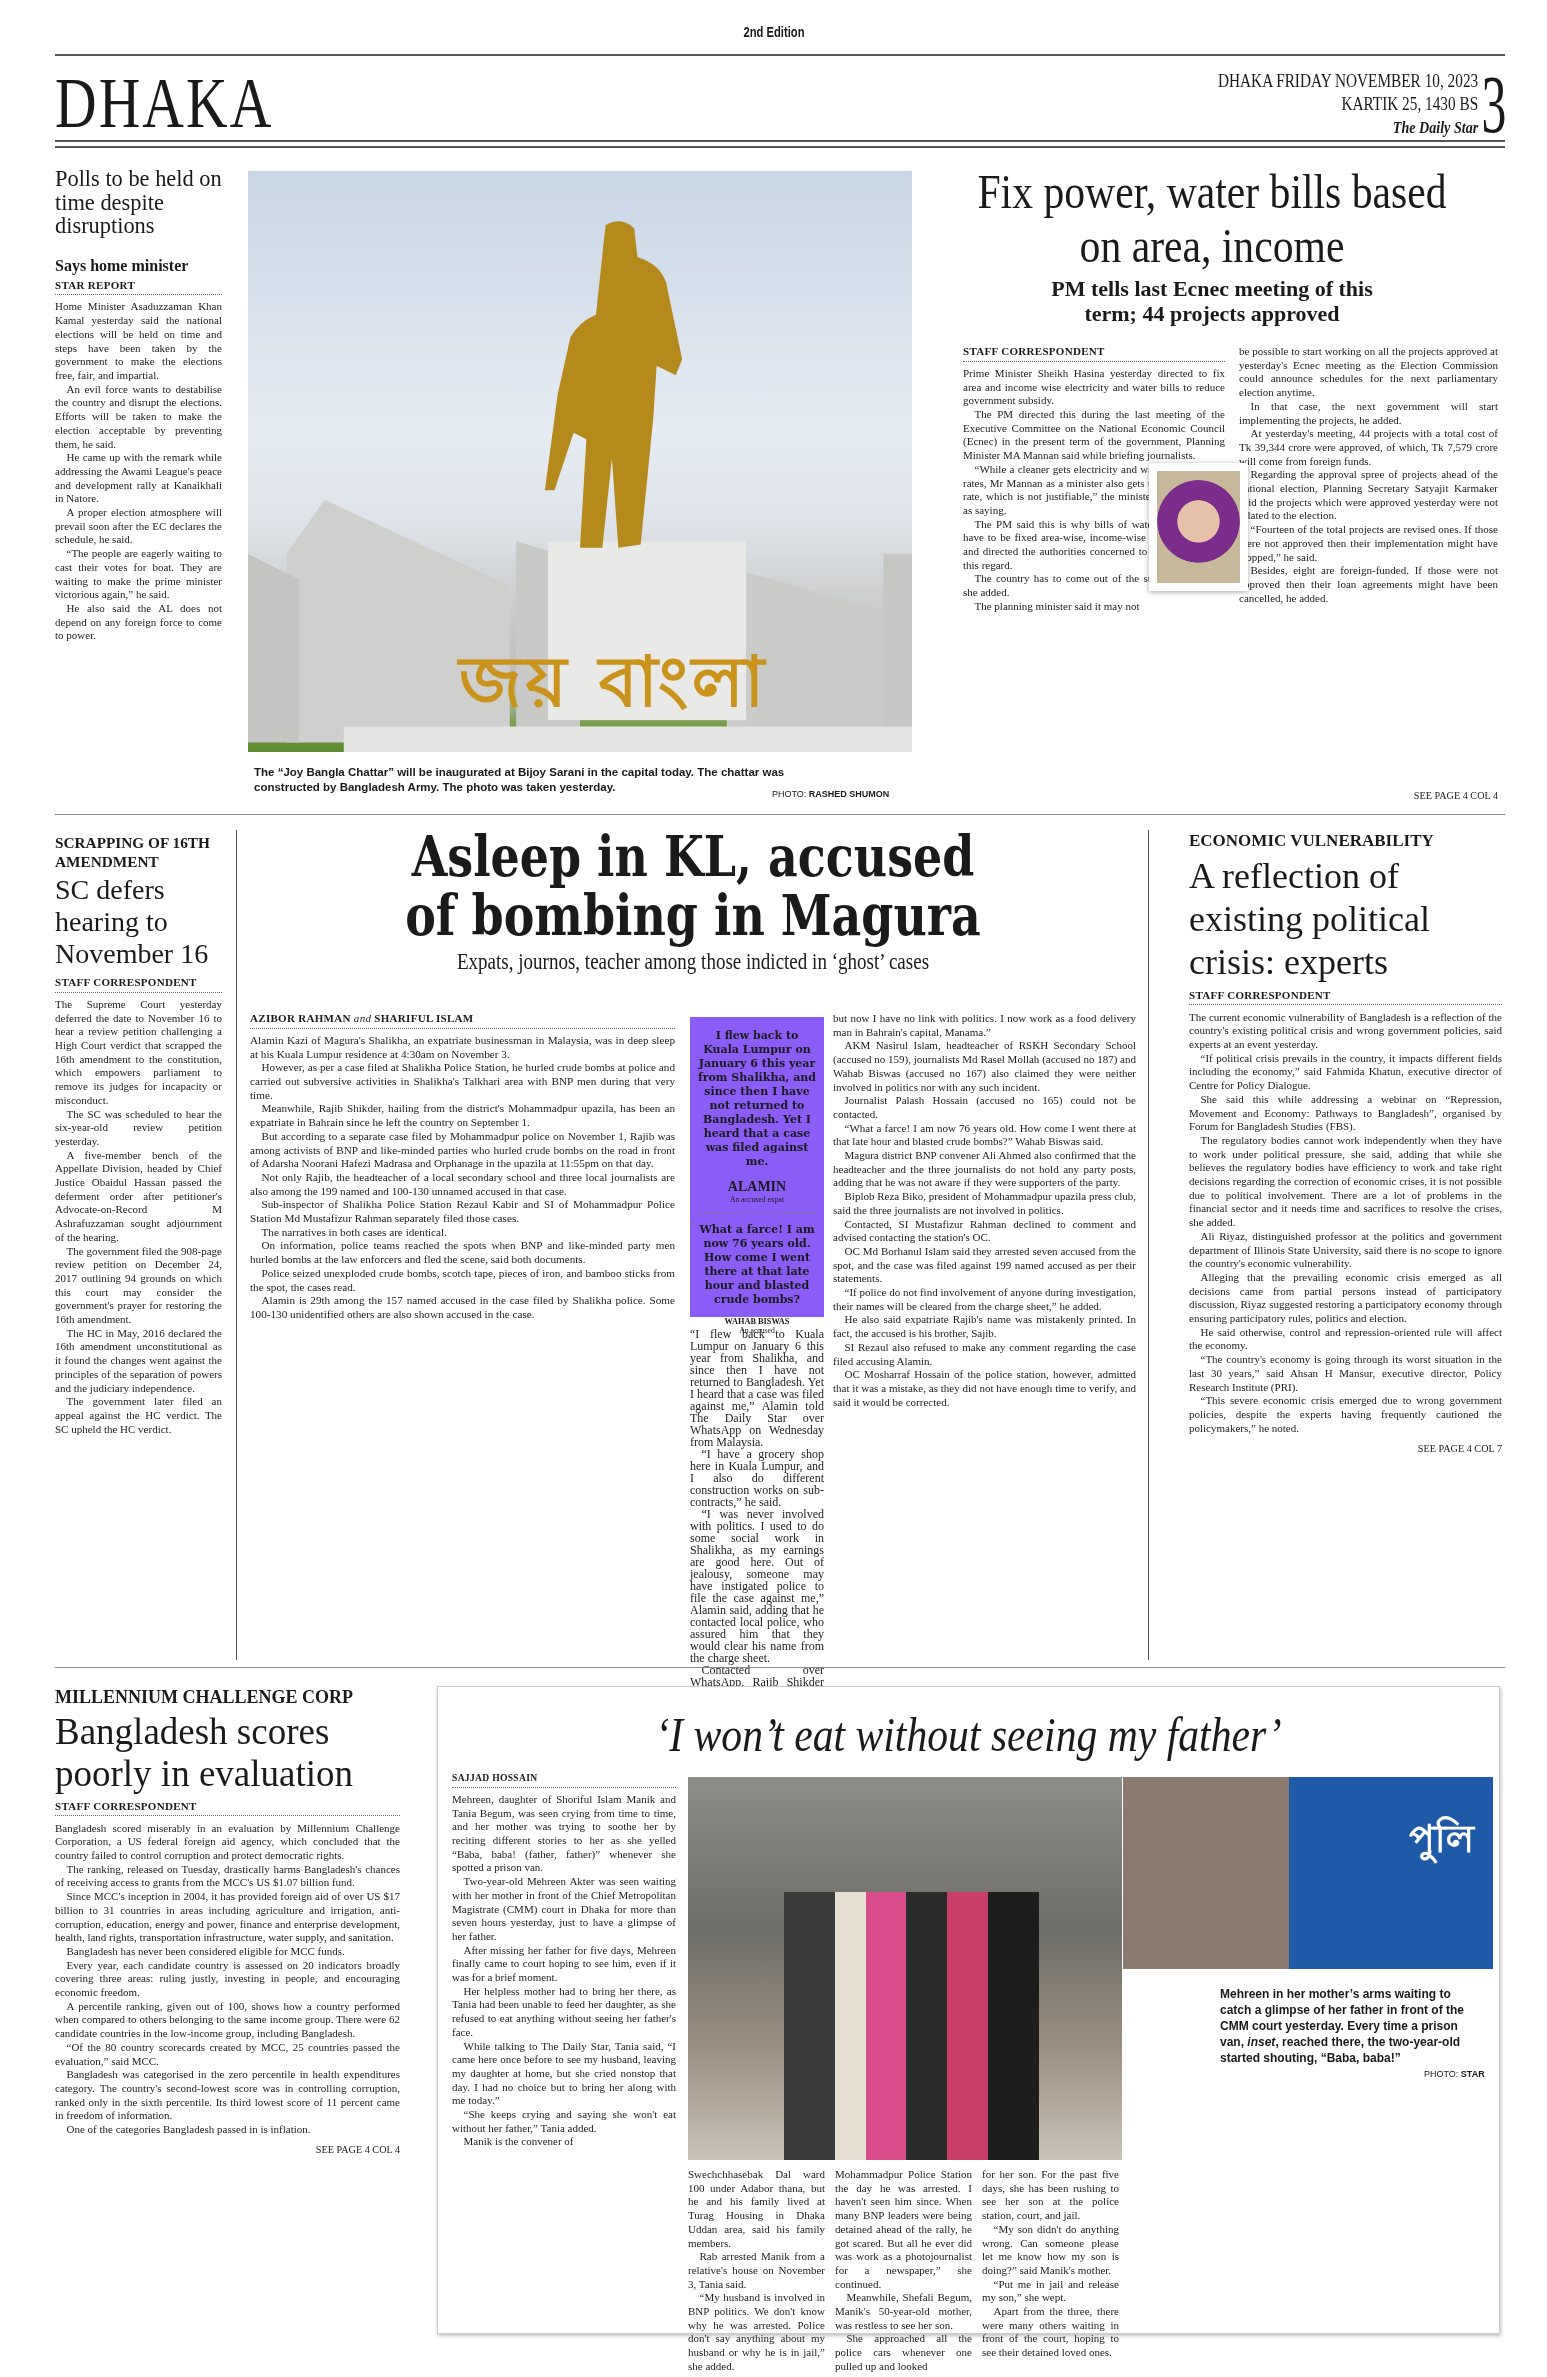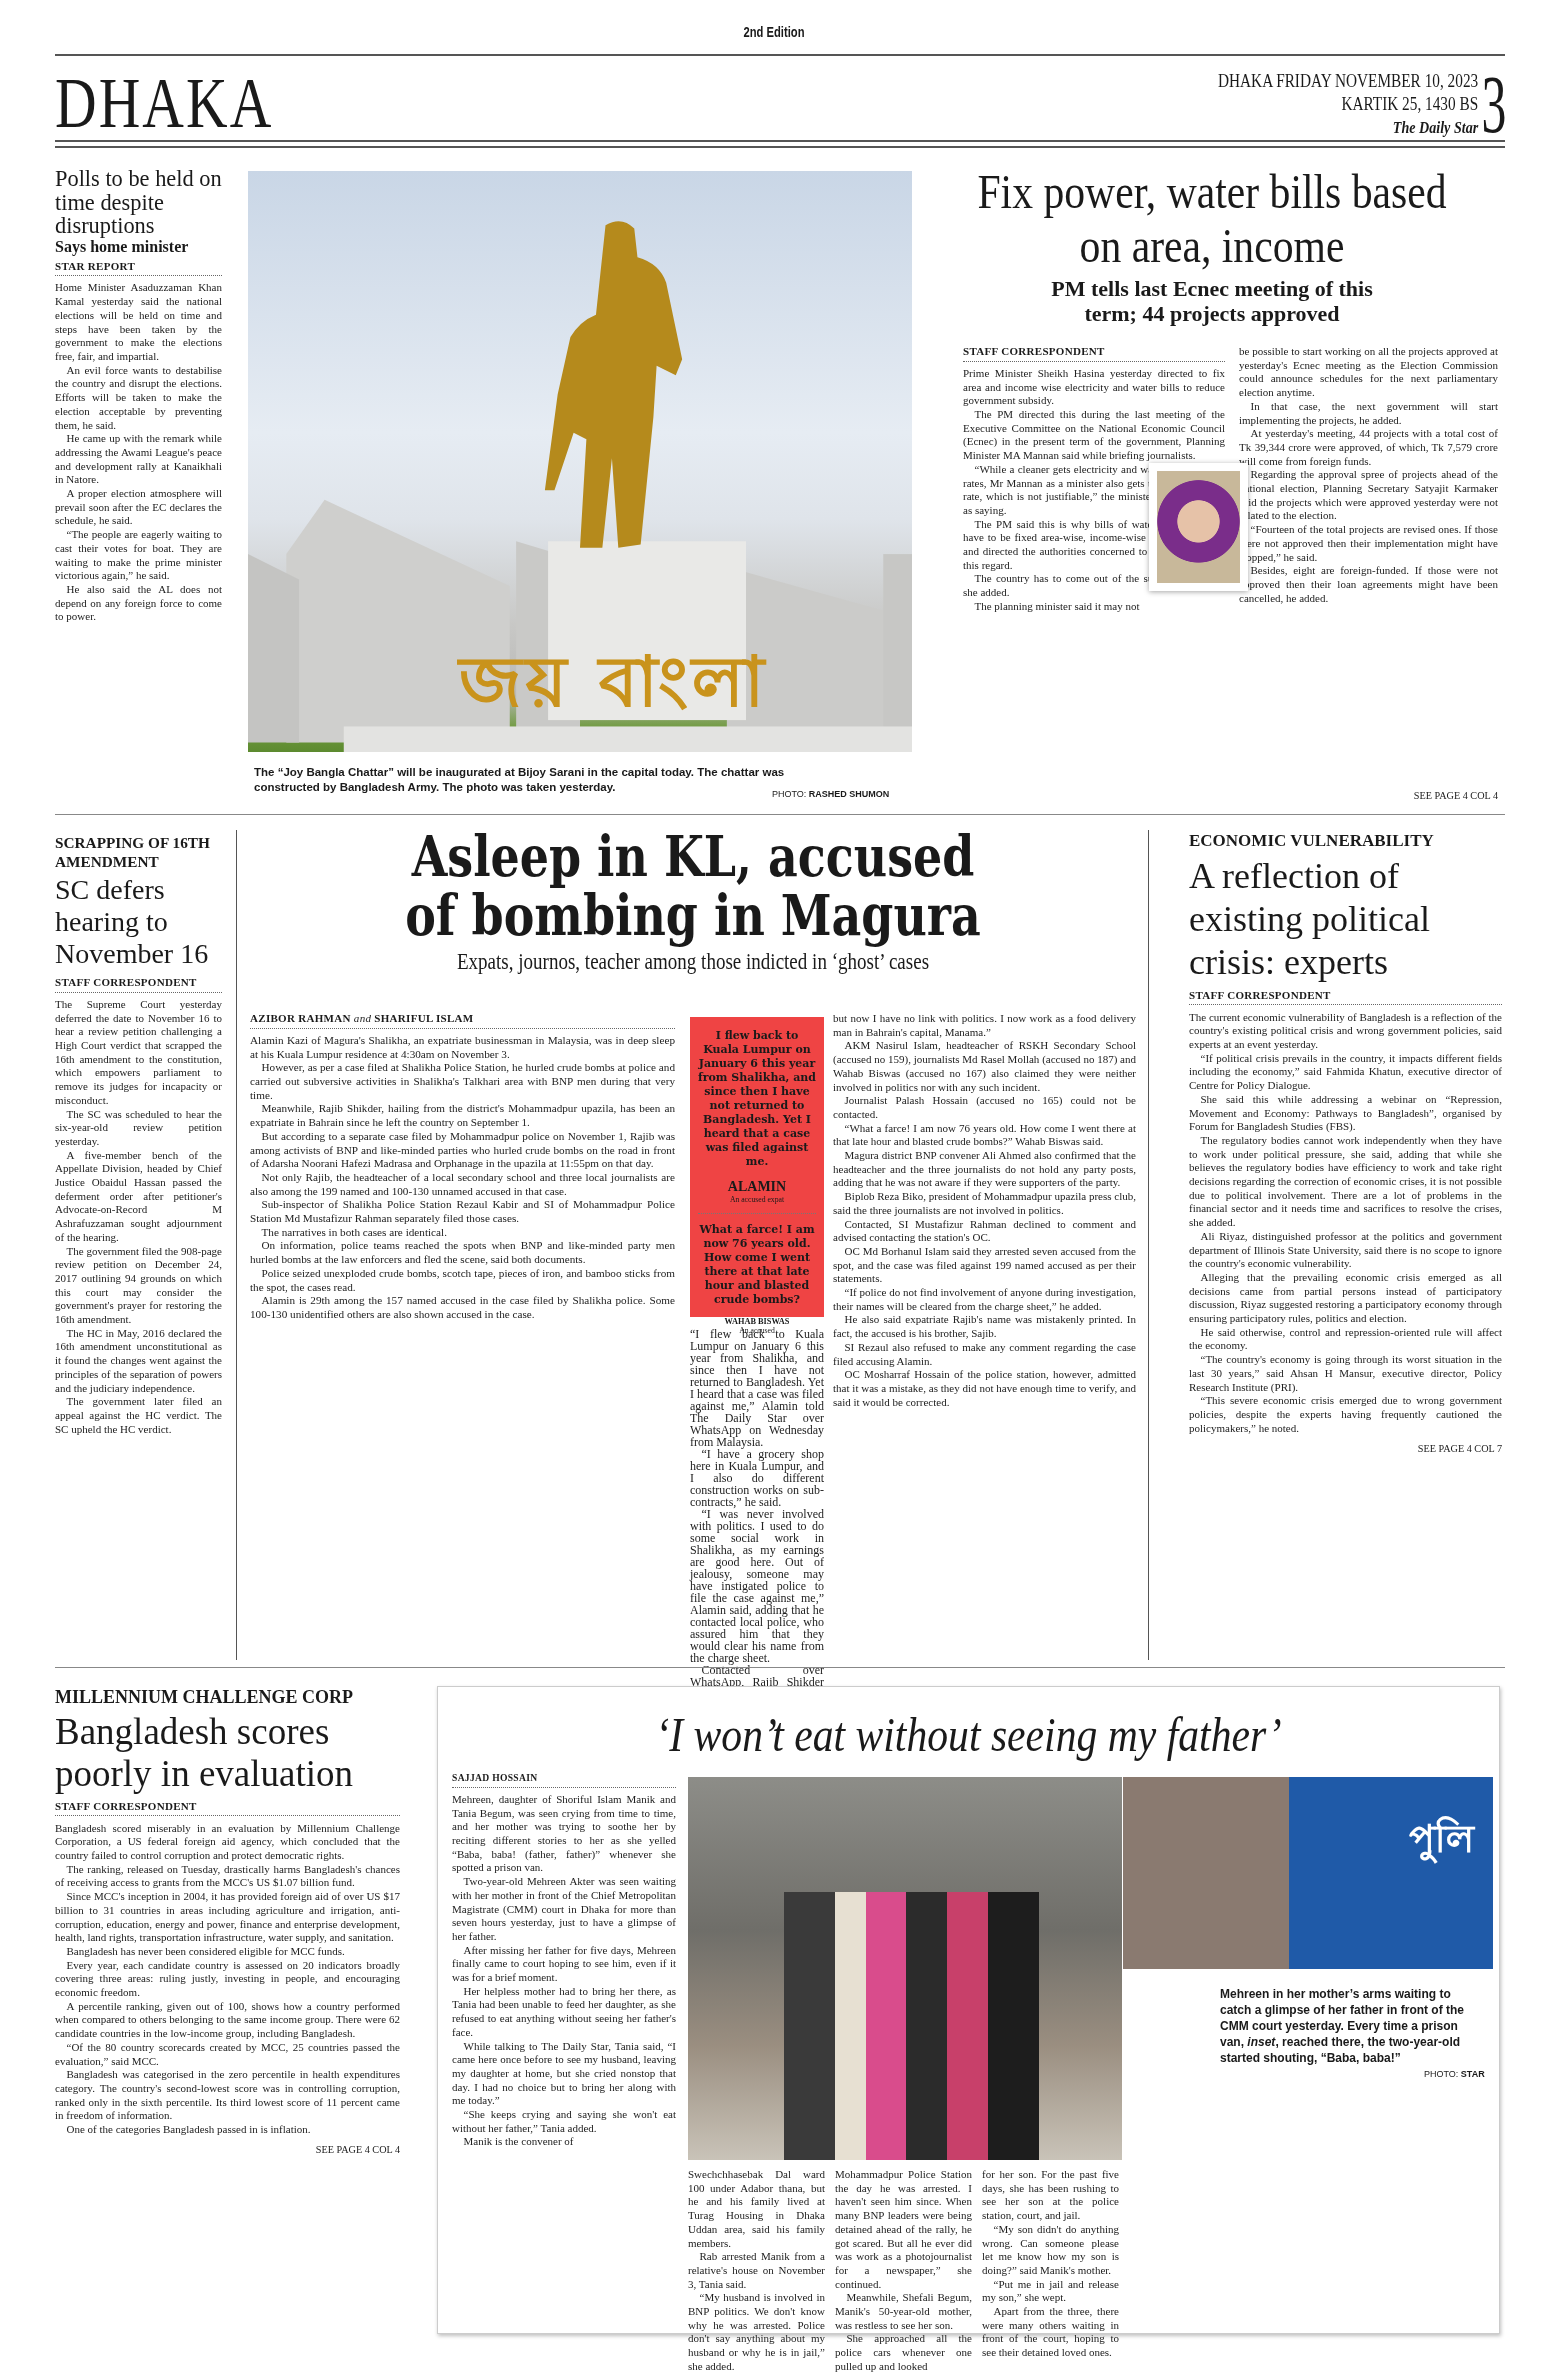--- a/index.html
+++ b/index.html
@@ -11,21 +11,21 @@
   .dateline{right:70px;top:70px;text-align:right;font:400 18px "Liberation Serif",serif;line-height:23px;transform:scaleX(.85);transform-origin:right top}
   .pagenum{right:42px;top:63px;font:400 83px "Liberation Serif",serif;line-height:1;transform:scaleX(.6);transform-origin:right top}
   .body-txt{font:400 11px "Liberation Serif",serif;line-height:13.7px;text-align:justify;color:#222}
   .body-txt p{text-indent:11.5px}
   .body-txt p:first-child{text-indent:0}
   .byline{font:bold 11px "Liberation Serif",serif;letter-spacing:0.3px;padding-bottom:3.8px;border-bottom:1.3px dotted #666;margin-bottom:5.1px}
   .kicker{font:bold 19px "Liberation Serif",serif;line-height:22px}
   .see{font:400 10.2px "Liberation Serif",serif;text-align:right}
   .vline{width:1.3px;background:#555}
   .photo{overflow:hidden}
-  .pullbox{background:#ef4444;padding:14px 12.8px}
+  .pullbox{background:#8b5cf6;padding:14px 12.8px}
   .pull{font:900 15.3px "DejaVu Serif",serif;text-align:center;line-height:19px}
   .pull-attr{text-align:center;font:bold 10.2px "Liberation Serif",serif;margin-top:10.2px}
   .pull-role{text-align:center;font:9.6px "Liberation Serif",serif}
   .caption{font:bold 12px "Liberation Sans",sans-serif;line-height:16px}
   .credit{font:9px "Liberation Sans",sans-serif}
   .credit b{font-weight:bold}
 </style>
 </head>
 <body>
 
@@ -36,21 +36,21 @@
   <div>DHAKA FRIDAY NOVEMBER 10, 2023</div>
   <div>KARTIK 25, 1430 BS</div>
   <div style="font-style:italic;font-weight:bold;font-size:16.6px">The Daily Star</div>
 </div>
 <div class="abs pagenum">3</div>
 <div class="abs rule" style="top:140px"></div>
 <div class="abs rule" style="top:146px"></div>
 
 <div class="abs" style="left:55px;top:167px;width:167px">
   <h2 style="font:400 22.4px 'Liberation Serif',serif;line-height:23.6px">Polls to be held on time despite disruptions</h2>
-  <div style="font:bold 16px 'Liberation Serif',serif;margin-top:0">Says home minister</div>
+  <div style="font:bold 16px 'Liberation Serif',serif;margin-top:19px">Says home minister</div>
   <div class="byline" style="margin-top:3.8px">STAR REPORT</div>
   <div class="body-txt" id="polls-body">
       <p>Home Minister Asaduzzaman Khan Kamal yesterday said the national elections will be held on time and steps have been taken by the government to make the elections free, fair, and impartial.</p>
       <p>An evil force wants to destabilise the country and disrupt the elections. Efforts will be taken to make the election acceptable by preventing them, he said.</p>
       <p>He came up with the remark while addressing the Awami League's peace and development rally at Kanaikhali in Natore.</p>
       <p>A proper election atmosphere will prevail soon after the EC declares the schedule, he said.</p>
       <p>“The people are eagerly waiting to cast their votes for boat. They are waiting to make the prime minister victorious again,” he said.</p>
       <p>He also said the AL does not depend on any foreign force to come to power.</p>
     </div>
 </div>

